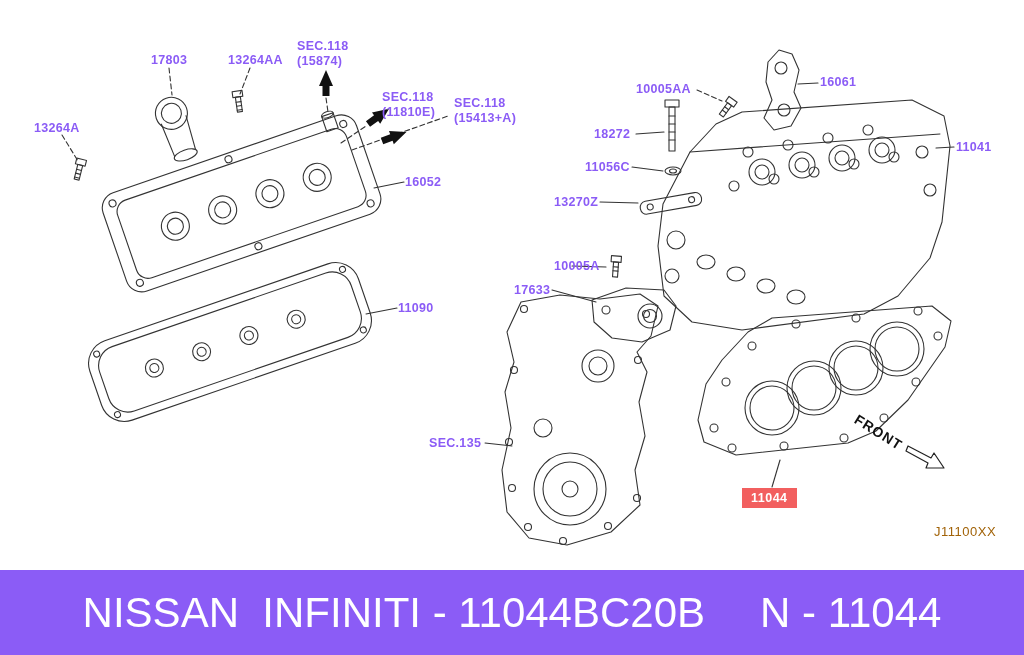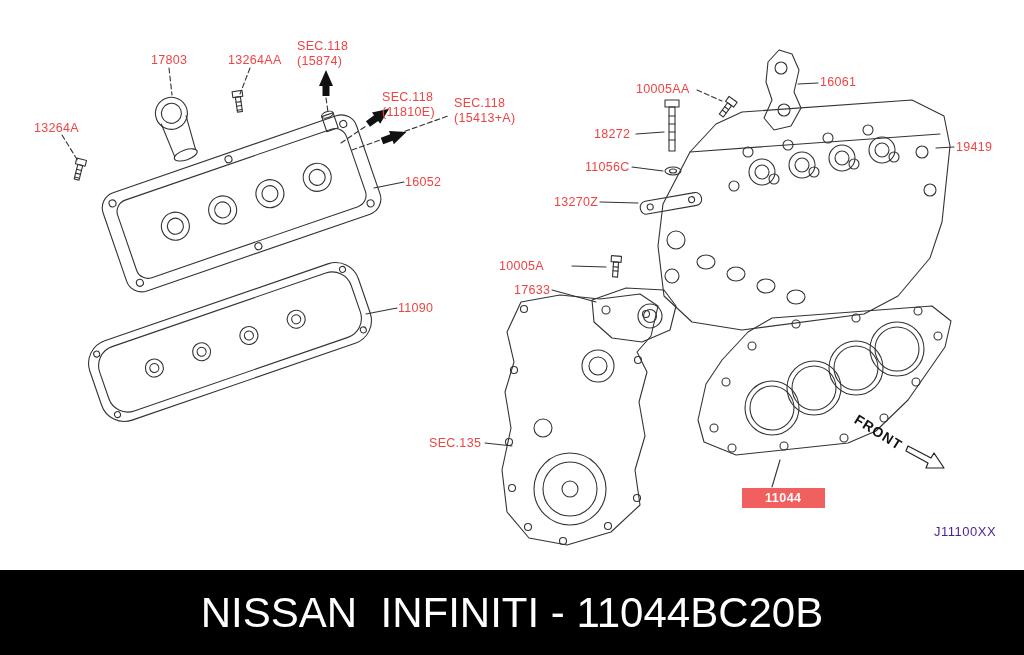--- a/index.html
+++ b/index.html
@@ -9,35 +9,35 @@
   }
   .stage { position:relative; width:1024px; height:655px; }
   .art-svg { position:absolute; left:0; top:0; }
   .art path, .art rect, .art circle, .art ellipse, .art line, .art polygon {
     fill:none; stroke:#333; stroke-width:1.1; stroke-linejoin:round; stroke-linecap:round;
   }
   .art .dashed { stroke-dasharray:5 3; }
   .art .blackfill { fill:#111; stroke:none; }
   .art .hollow { fill:#ffffff; stroke:#222; stroke-width:1.2; }
   .callout {
-    position:absolute; font-size:12.5px; font-weight:400; color:#ef4444;
+    position:absolute; font-size:12.5px; font-weight:700; color:#8b5cf6;
     white-space:nowrap; line-height:1.2; letter-spacing:0.3px;
   }
   .hl {
     position:absolute; left:742px; top:488px; background:#f25f5f; color:#ffffff;
-    font-size:12.5px; font-weight:700; padding:3px 23px; letter-spacing:0.5px;
+    font-size:12.5px; font-weight:700; padding:3px 9px; letter-spacing:0.5px;
   }
   .front {
     position:absolute; left:856px; top:410px; font-size:14px; font-weight:700;
     color:#111; transform:rotate(32deg); transform-origin:left center; letter-spacing:1px;
   }
-  .code { position:absolute; left:934px; top:524px; font-size:13px; color:#4c1d95; letter-spacing:0.5px; }
+  .code { position:absolute; left:934px; top:524px; font-size:13px; color:#a16207; letter-spacing:0.5px; }
   .banner {
     position:absolute; left:0; top:570px; width:1024px; height:85px;
-    background:#000000; color:#ffffff; display:flex; align-items:center;
+    background:#8b5cf6; color:#ffffff; display:flex; align-items:center;
     justify-content:center; gap:55px; font-size:42px; font-weight:400;
   }
   .banner span { white-space:pre; }
 </style>
 </head>
 <body>
 
 <div class="stage">
 
   <svg class="art-svg art" width="1024" height="570" viewBox="0 0 1024 570">
@@ -272,32 +272,33 @@
     <div>SEC.118</div>
     <div>(11810E)</div>
   </div>
   <div class="callout" style="left:454px;top:96px">
     <div>SEC.118</div>
     <div>(15413+A)</div>
   </div>
 
   <div class="callout" style="left:405px;top:175px">16052</div>
   <div class="callout" style="left:398px;top:301px">11090</div>
-  <div class="callout" style="left:499px;top:259px">10005A</div>
+  <div class="callout" style="left:554px;top:259px">10005A</div>
   <div class="callout" style="left:514px;top:283px">17633</div>
   <div class="callout" style="left:429px;top:436px">SEC.135</div>
   <div class="callout" style="left:636px;top:82px">10005AA</div>
   <div class="callout" style="left:820px;top:75px">16061</div>
   <div class="callout" style="left:594px;top:127px">18272</div>
   <div class="callout" style="left:585px;top:160px">11056C</div>
   <div class="callout" style="left:554px;top:195px">13270Z</div>
-  <div class="callout" style="left:956px;top:140px">19419</div>
+  <div class="callout" style="left:956px;top:140px">11041</div>
 
   <div class="hl">11044</div>
 
   <div class="front">FRONT</div>
   <div class="code">J11100XX</div>
 
   <div class="banner">
     <span>NISSAN  INFINITI - 11044BC20B</span>
+    <span>N - 11044</span>
   </div>
 
 </div>
 
 </body></html>

